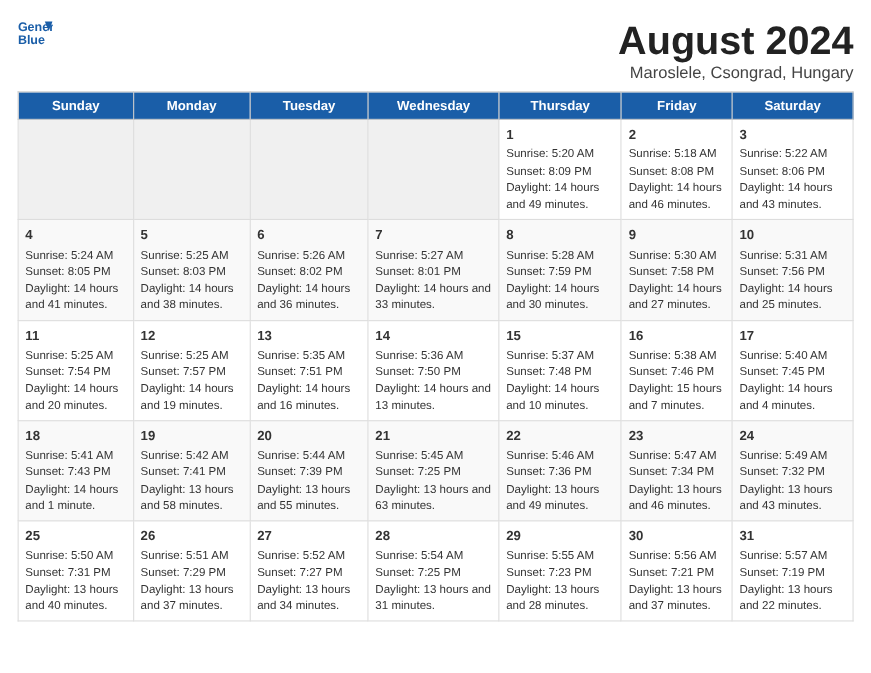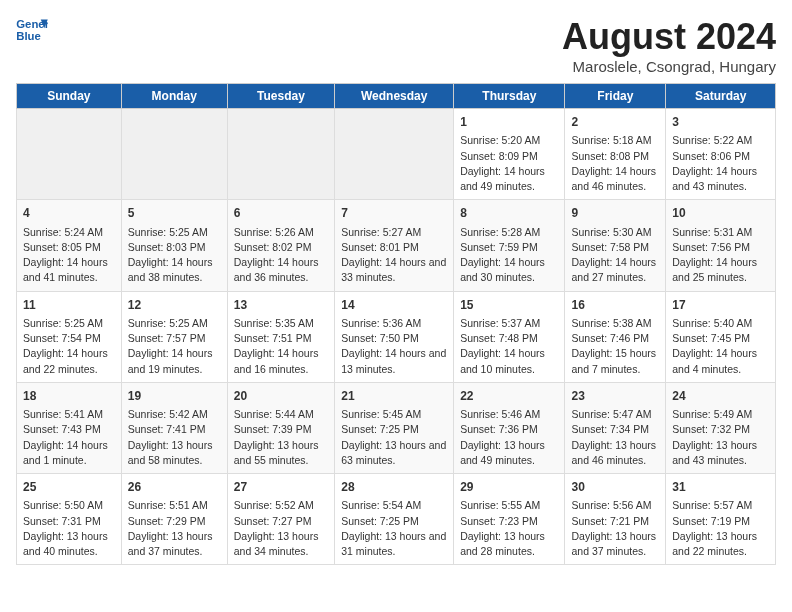--- a/index.html
+++ b/index.html
@@ -170,21 +170,21 @@
           <div>Sunrise: 5:31 AM</div>
           <div>Sunset: 7:56 PM</div>
           <div>Daylight: 14 hours and 25 minutes.</div>
         </td>
       </tr>
       <tr>
         <td>
           <div class="day-num">11</div>
           <div>Sunrise: 5:25 AM</div>
           <div>Sunset: 7:54 PM</div>
-          <div>Daylight: 14 hours and 22 minutes.</div>
+          <div>Daylight: 14 hours and 20 minutes.</div>
         </td>
         <td>
           <div class="day-num">12</div>
           <div>Sunrise: 5:25 AM</div>
           <div>Sunset: 7:57 PM</div>
           <div>Daylight: 14 hours and 19 minutes.</div>
         </td>
         <td>
           <div class="day-num">13</div>
           <div>Sunrise: 5:35 AM</div>

